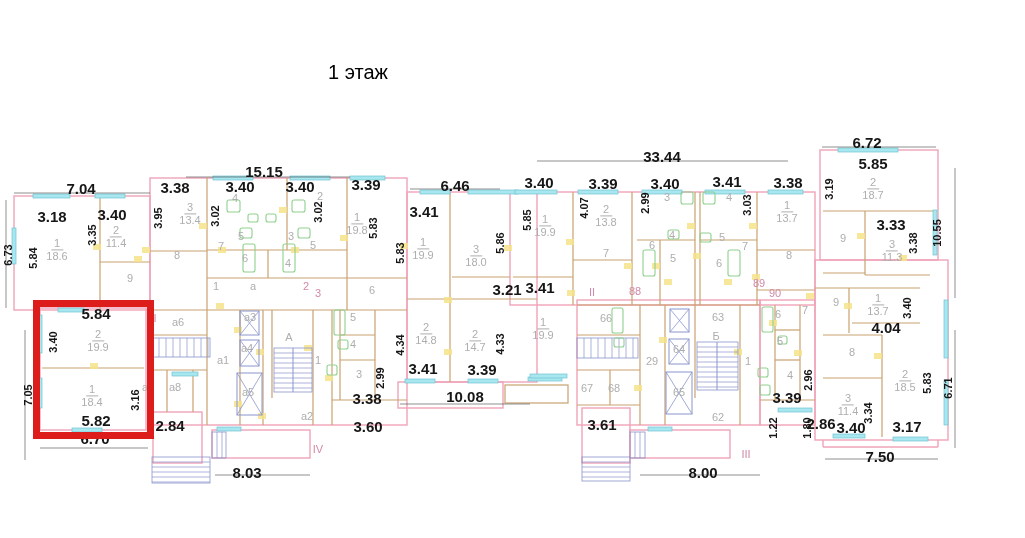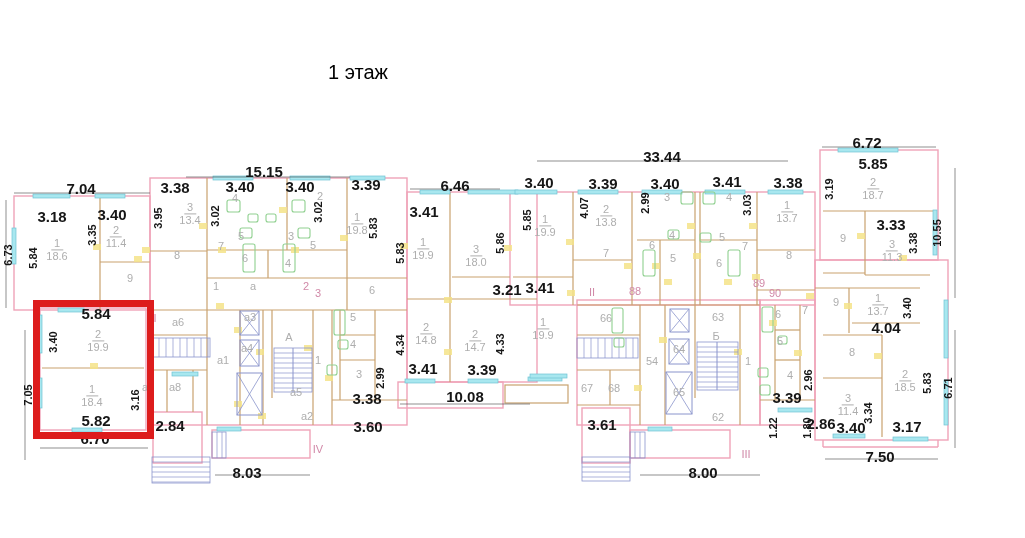--- a/index.html
+++ b/index.html
@@ -371,36 +371,36 @@
       <span class="lab g" style="left: 291px; top: 236px;">3</span>
       <span class="lab g" style="left: 288px; top: 263px;">4</span>
       <span class="lab g" style="left: 313px; top: 245px;">5</span>
       <span class="lab g" style="left: 216px; top: 286px;">1</span>
       <span class="lab g" style="left: 253px; top: 286px;">a</span>
       <span class="lab g" style="left: 372px; top: 290px;">6</span>
       <span class="lab g" style="left: 178px; top: 322px;">a6</span>
       <span class="lab g" style="left: 223px; top: 360px;">a1</span>
       <span class="lab g" style="left: 250px; top: 317px;">a3</span>
       <span class="lab g" style="left: 247px; top: 348px;">a4</span>
-      <span class="lab g" style="left: 248px; top: 392px; margin-left: 48px;">a5</span>
+      <span class="lab g" style="left: 248px; top: 392px;">a5</span>
       <span class="lab g" style="left: 289px; top: 337px;">А</span>
       <span class="lab g" style="left: 318px; top: 360px;">1</span>
       <span class="lab g" style="left: 307px; top: 416px;">a2</span>
       <span class="lab g" style="left: 148px; top: 387px;">a7</span>
       <span class="lab g" style="left: 175px; top: 387px;">a8</span>
       <span class="lab g" style="left: 353px; top: 317px;">5</span>
       <span class="lab g" style="left: 353px; top: 344px;">4</span>
       <span class="lab g" style="left: 359px; top: 374px;">3</span>
       <span class="lab g" style="left: 667px; top: 197px;">3</span>
       <span class="lab g" style="left: 606px; top: 253px;">7</span>
       <span class="lab g" style="left: 652px; top: 245px;">6</span>
       <span class="lab g" style="left: 672px; top: 235px;">4</span>
       <span class="lab g" style="left: 673px; top: 258px;">5</span>
       <span class="lab g" style="left: 606px; top: 318px;">66</span>
-      <span class="lab g" style="left: 652px; top: 361px;">54</span>
+      <span class="lab g" style="left: 652px; top: 361px;">29</span>
       <span class="lab g" style="left: 681px; top: 317px; margin-left: 37px;">63</span>
       <span class="lab g" style="left: 679px; top: 349px;">64</span>
       <span class="lab g" style="left: 679px; top: 392px;">65</span>
       <span class="lab g" style="left: 716px; top: 336px;">Б</span>
       <span class="lab g" style="left: 748px; top: 361px;">1</span>
       <span class="lab g" style="left: 587px; top: 388px;">67</span>
       <span class="lab g" style="left: 614px; top: 388px; text-align: center;">68</span>
       <span class="lab g" style="left: 718px; top: 417px;">62</span>
       <span class="lab g" style="left: 729px; top: 197px;">4</span>
       <span class="lab g" style="left: 722px; top: 237px;">5</span>

